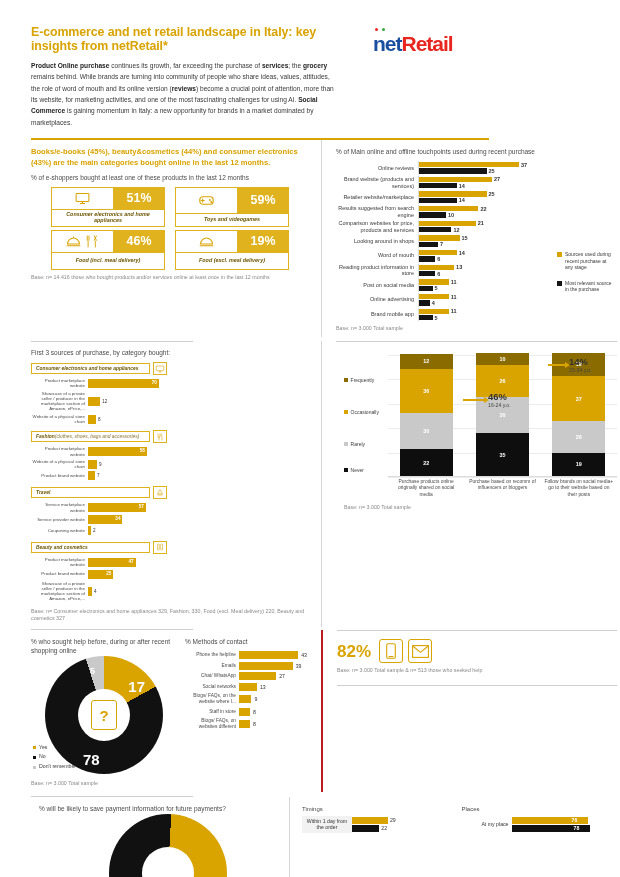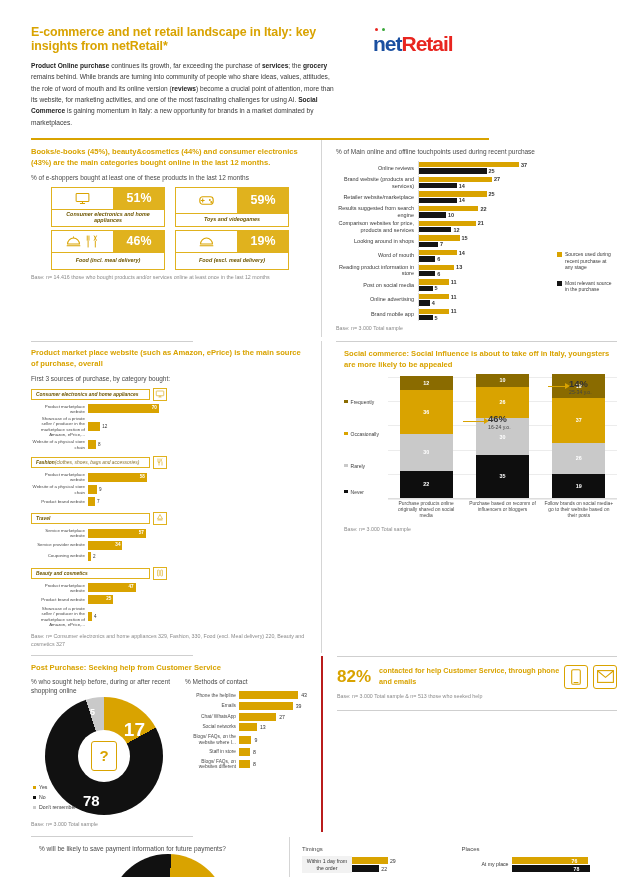--- a/index.html
+++ b/index.html
@@ -437,21 +437,20 @@
         <div class="base">Base: n= 3.000 Total sample</div>
       </div>
     </div>
   </div>
 
   <div class="hr-sec" style="margin-right:316px;"></div>
 
   <div class="cols" style="margin-top:-1px;">
     <div class="col-l">
       <div class="panel">
-        <div class="sec-title">Product market place website (such as Amazon, ePrice) is the main source of purchase, overall</div>
         <div class="sec-sub">First 3 sources of purchase, by category bought:</div>
         <div class="mp-grid" id="mp-grid">
             <div class="mp-box">
               <div class="mp-head">
          <div class="mp-head-name">Consumer electronics and home appliances</div>
          <div class="mp-head-icon">
                   <svg width="10" height="10" viewBox="0 0 20 20">
                     <rect x="2.5" y="4" width="15" height="9.5" rx="1" fill="none" stroke="#D9A300" stroke-width="1.2"></rect>
                     <path d="M7 16 h6 M10 13.5 v2.5" stroke="#D9A300" stroke-width="1.2"></path>
                   </svg>
@@ -588,21 +587,20 @@
           </div>
         </div>
             </div>
           </div>
         <div class="base">Base: n= Consumer electronics and home appliances 329, Fashion, 330, Food (excl. Meal delivery) 220, Beauty and cosmetics 327</div>
       </div>
     </div>
     <div class="col-r" style="border-left:1px solid #d5d5d5;">
       <div class="hr-sec-r" style="margin-top:0;"></div>
       <div class="panel-r" style="padding-left:22px;">
-        <div class="sec-title">Social commerce: Social Influence is about to take off in Italy, youngsters are more likely to be appealed</div>
         <div class="sc-wrap">
           <div class="sc-leg" id="sc-legend">
               <div style="top: 22px; left: 0px;">
                 <i style="background:#8a6b00"></i>
                 <span>Frequently</span>
               </div>
               <div style="top: 54px; left: 0px;">
                 <i style="background:#D9A300"></i>
                 <span>Occasionally</span>
               </div>
@@ -661,28 +659,27 @@
         <div class="base" style="margin-top:6px;">Base: n= 3.000 Total sample</div>
       </div>
     </div>
   </div>
 
   <div class="hr-sec" style="margin-right:316px;margin-top:2px;"></div>
 
   <div class="cols">
     <div class="col-l">
       <div class="panel">
-        <div class="sec-title">Post Purchase: Seeking help from Customer Service</div>
         <div style="display:flex;">
           <div style="width:150px;flex:0 0 150px;">
             <div class="sec-sub">% who sought help before, during or after recent shopping online</div>
             <div style="position:relative;margin-left:14px;margin-top:-4px;">
               <div class="donut-wrap">
                 <div class="donut" id="donut-help" style="background: conic-gradient(rgb(217, 163, 0) 0deg, rgb(217, 163, 0) 61.2deg, rgb(17, 17, 17) 61.2deg, rgb(17, 17, 17) 342deg, rgb(201, 201, 201) 342deg, rgb(201, 201, 201) 360deg);"></div>
-                <div class="dlab" style="font-size:19px;right:18px;top:22px;">17</div>
+                <div class="dlab" style="font-size:15px;right:18px;top:22px;">17</div>
                 <div class="dlab" style="font-size:15px;left:38px;bottom:6px;">78</div>
                 <div class="dlab" style="font-size:9px;left:45px;top:10px;color:#fff;">5</div>
                 <div class="donut-icon">
                   <span style="font-size:15px;color:#D9A300;font-weight:bold;line-height:1;">?</span>
                 </div>
               </div>
               <div class="dleg" id="dleg-help" style="position:absolute;left:-12px;bottom:2px;">
                   <div>
                     <i style="background:#D9A300"></i>
                     <span>Yes</span>
@@ -755,21 +752,20 @@
         </div>
         <div class="base" style="margin-top:6px;">Base: n= 3.000 Total sample</div>
       </div>
     </div>
 
     <div class="col-r" style="border-left:2px solid #b91c1c;">
       <div class="hr-sec-r" style="margin-top:0;"></div>
       <div>
         <div class="cta">
           <div class="cta-num">82%</div>
-          <div class="cta-tx">contacted for help Customer Service, through phone and emails</div>
           <div class="cta-icons">
             <div class="cta-ic">
               <svg class="icon-svg" width="10" height="16" viewBox="0 0 10 16">
                   <rect x="0.7" y="0.7" width="8.6" height="14.6" rx="1.4" fill="none" stroke="#D9A300" stroke-width="1.1"></rect>
                   <rect x="2.6" y="13" width="4.8" height="1.1" fill="#D9A300"></rect>
                 </svg>
             </div>
             <div class="cta-ic">
               <svg class="icon-svg" width="17" height="13" viewBox="0 0 17 13">
                   <rect x="0.6" y="0.6" width="15.8" height="11.8" fill="none" stroke="#D9A300" stroke-width="1.1"></rect>

